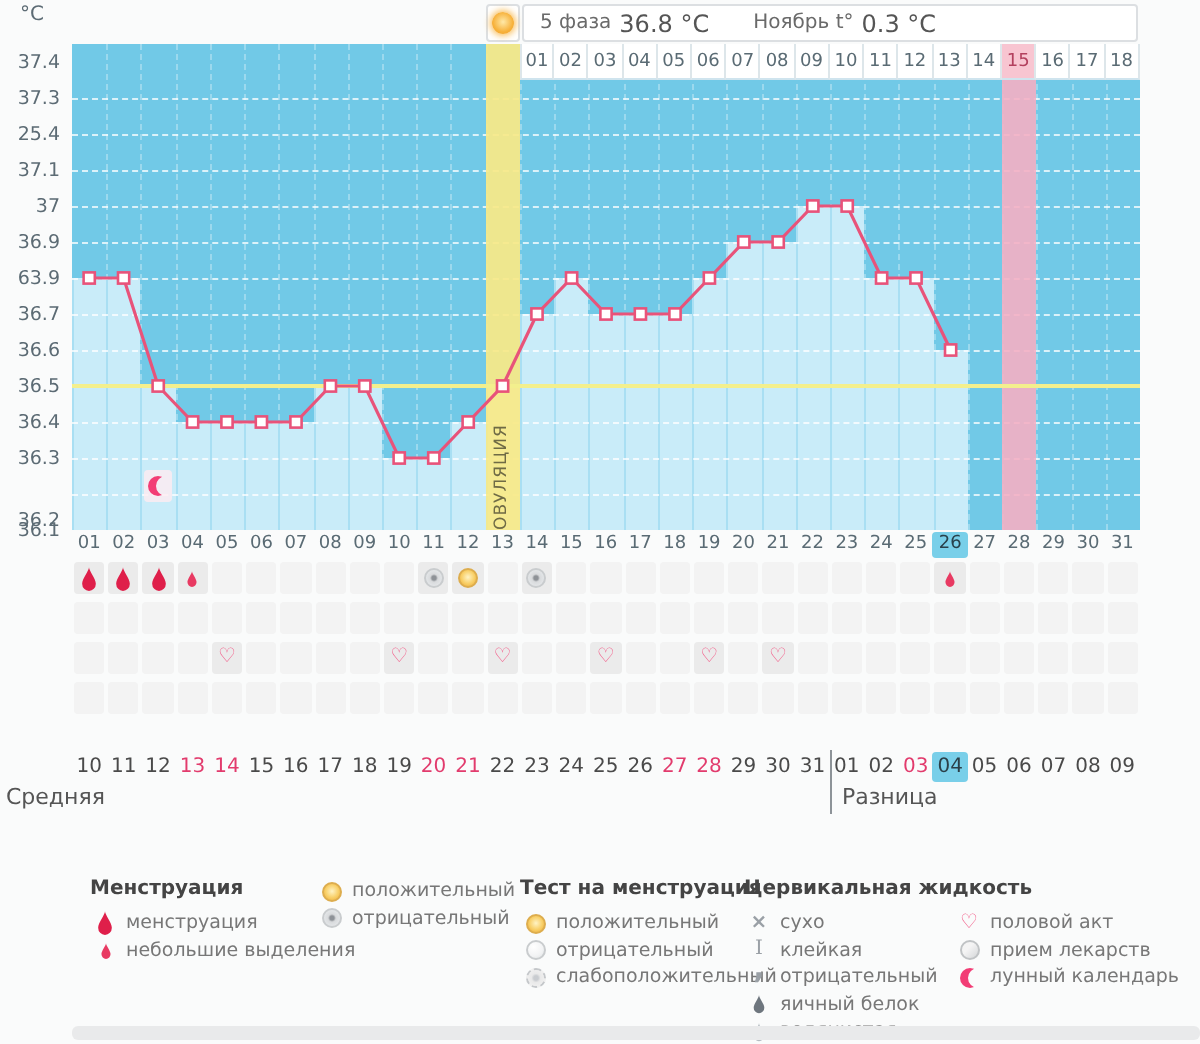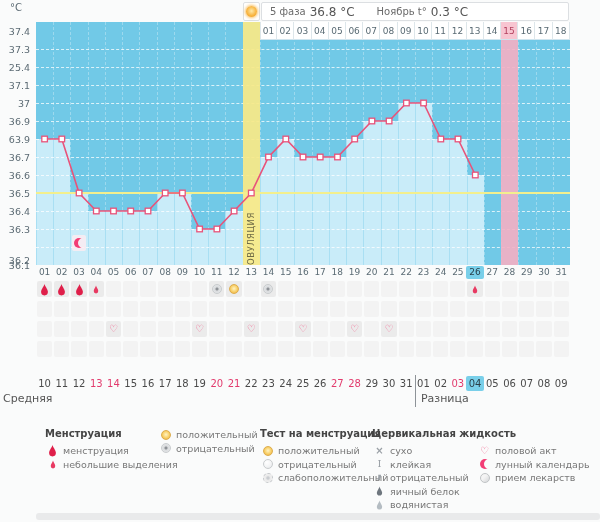--- a/index.html
+++ b/index.html
@@ -46,21 +46,21 @@
             display:flex;align-items:center;justify-content:center;}
   .bandcell.has{background:#ebebeb;}
   .daterow{position:absolute;left:36px;top:376px;height:15px;display:flex;}
   .datecell{height:15px;line-height:15px;text-align:center;font-size:10px;color:#4a4a4a;}
   .datecell.red{color:#e23b6d;}
   .datecell.today{background:#79cfe9;border-radius:2px;color:#2b3f48;}
   .month{position:absolute;top:392px;font-size:11px;color:#555;}
   .month-left{left:3px;}
   .month-divider{position:absolute;top:375px;height:32px;width:0;border-left:1px solid #8d9398;}
   
-  .lcol{position:absolute;top:428px;}
+  .lcol{position:absolute;top:439px;}
   .lhead{font-size:10px;font-weight:bold;color:#444;height:16px;}
   .lrow{display:flex;align-items:center;height:13.5px;font-size:9.5px;color:#777;}
   .lrow .lic{width:15px;display:flex;justify-content:center;margin-right:3px;}
   .lrow .llab{white-space:nowrap;}
   
   .ic{display:inline-flex;align-items:center;justify-content:center;line-height:1;}
   .ic-circle{width:10px;height:10px;border-radius:50%;box-sizing:border-box;}
   .ic-test-pos,.ic-preg-pos{background:radial-gradient(circle at 50% 45%,#fff3c4 0%,#f8cf67 55%,#eda938 100%);border:1px solid #ddad4e;}
   .ic-test-neg{background:radial-gradient(circle at 50% 50%,#8e9297 0%,#8e9297 18%,#d8dadc 35%,#eceff1 100%);border:1px solid #c9ccce;}
   .ic-preg-neg{background:radial-gradient(circle at 35% 30%,#ffffff 0%,#f2f3f4 60%,#dfe2e4 100%);border:1px solid #c9ccce;}
@@ -593,26 +593,26 @@
       <div class="lcol" style="left: 477px;">
         <div class="lhead"></div>
         <div class="lrow">
           <div class="lic">
             <span class="ic ic-heart">♡</span>
           </div>
           <span class="llab">половой акт</span>
         </div>
         <div class="lrow">
           <div class="lic">
+            <span class="ic ic-circle ic-pills"></span>
+          </div>
+          <span class="llab">прием лекарств</span>
+        </div>
+        <div class="lrow">
+          <div class="lic">
             <span class="ic ic-moon"></span>
           </div>
           <span class="llab">лунный календарь</span>
-        </div>
-        <div class="lrow">
-          <div class="lic">
-            <span class="ic ic-circle ic-pills"></span>
-          </div>
-          <span class="llab">прием лекарств</span>
         </div>
       </div>
     </div>
   <div class="bottom-strip"></div>
 </div>
 
 </body></html>

